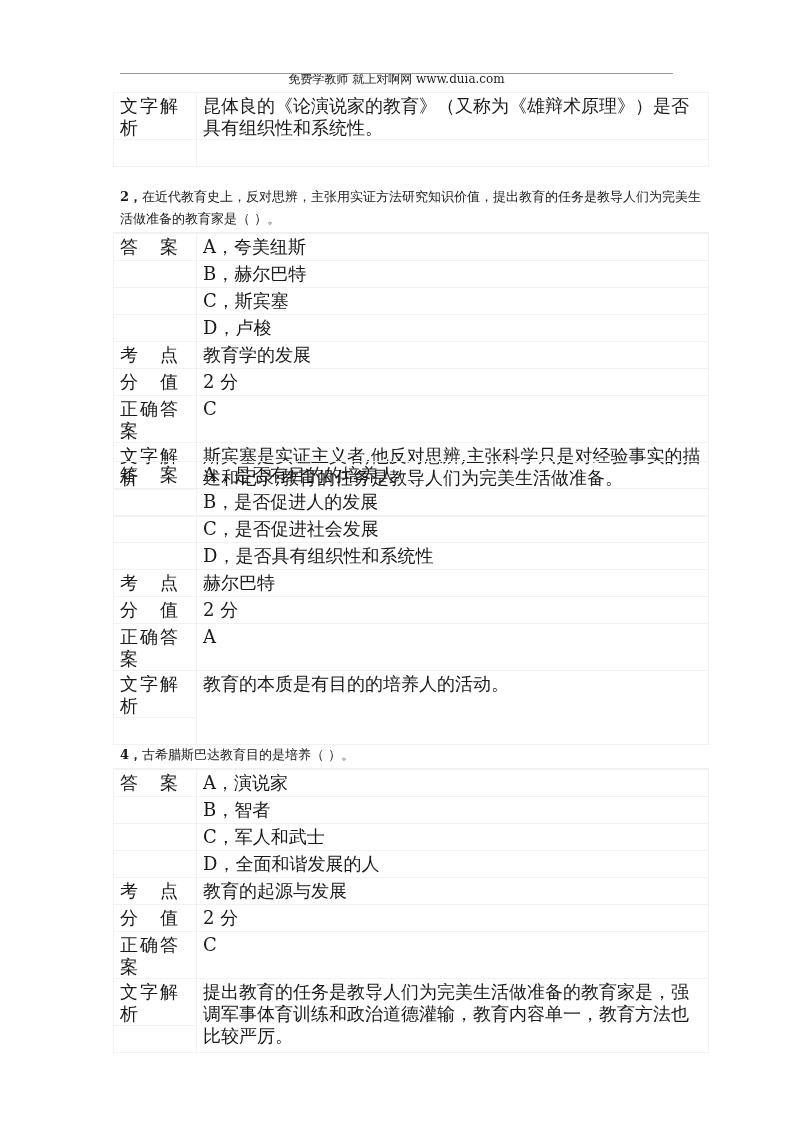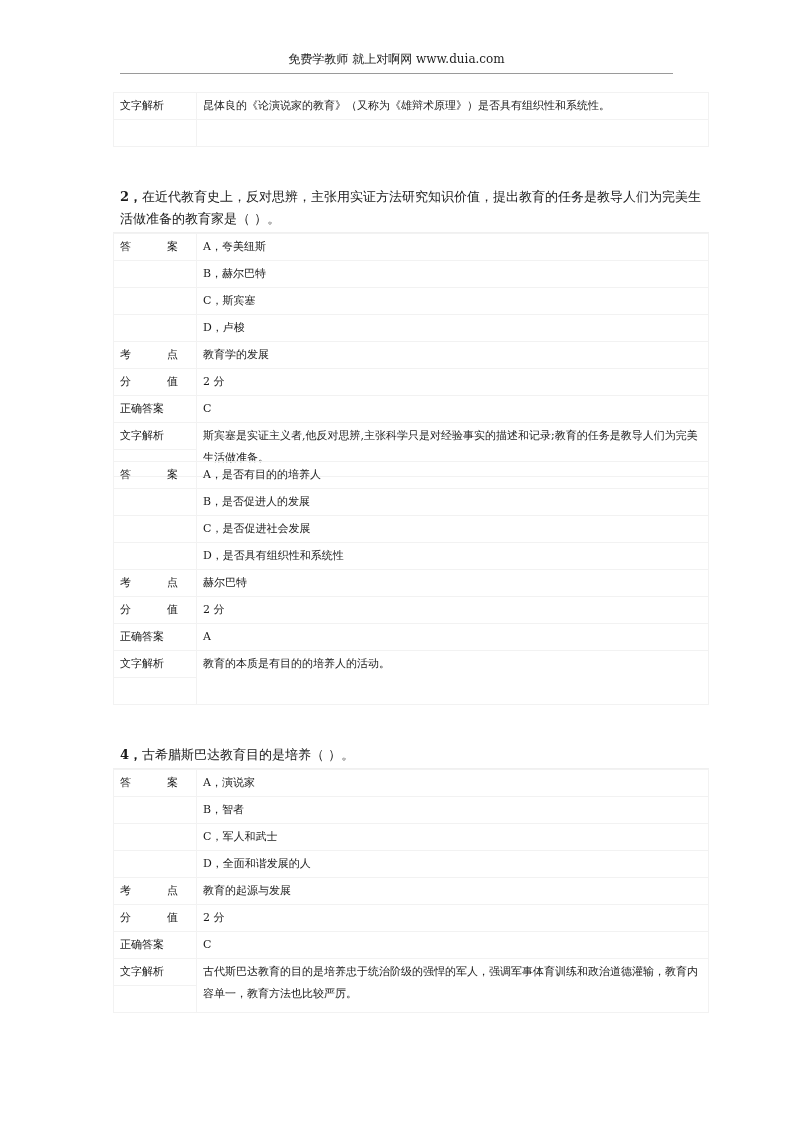--- a/index.html
+++ b/index.html
@@ -12,21 +12,21 @@
       height: 1122px;
       position: relative;
       overflow: hidden;
       font-family: "DejaVu Serif", "Liberation Serif", serif;
       color: #1a1a1a;
       font-size: 13px;
     }
     .page-header {
       position: absolute;
       left: 120px;
-      top: 52px;
+      top: 72px;
       width: 553px;
       text-align: center;
       font-size: 12px;
       line-height: 14px;
       color: #222;
     }
     .header-rule {
       position: absolute;
       left: 120px;
       top: 73px;
@@ -51,21 +51,21 @@
     table.qt {
       border-collapse: collapse;
       width: 596px;
       table-layout: fixed;
     }
     table.qt td {
       border: 1px solid #f2f2f2;
       padding: 0 6px;
       vertical-align: top;
       line-height: 22px;
-      font-size: 11px;
+      font-size: 18px;
       height: 24px;
     }
     table.qt td.lbl {
       width: 70px;
       padding-top: 2px;
     }
     table.qt td.val {
       padding-top: 2px;
       padding-left: 6px;
     }
@@ -253,20 +253,20 @@
     <tr>
       <td class="lbl">
             <span class="lbl-inner full">正确答案</span>
           </td>
       <td class="val">C</td>
     </tr>
     <tr>
       <td class="lbl noline-bottom">
             <span class="lbl-inner full">文字解析</span>
           </td>
-      <td class="val" rowspan="2">古代斯巴达教育的目的是培养忠于统治阶级的强悍的军人，强调军事体育训练和政治道德灌输，教育内容单一，教育方法也比较严厉。</td>
+      <td class="val" rowspan="2">提出教育的任务是教导人们为完美生活做准备的教育家是，强调军事体育训练和政治道德灌输，教育内容单一，教育方法也比较严厉。</td>
     </tr>
     <tr>
       <td class="lbl spacer"></td>
     </tr>
   </tbody>
     </table>
 </div>
 
 </body></html>

